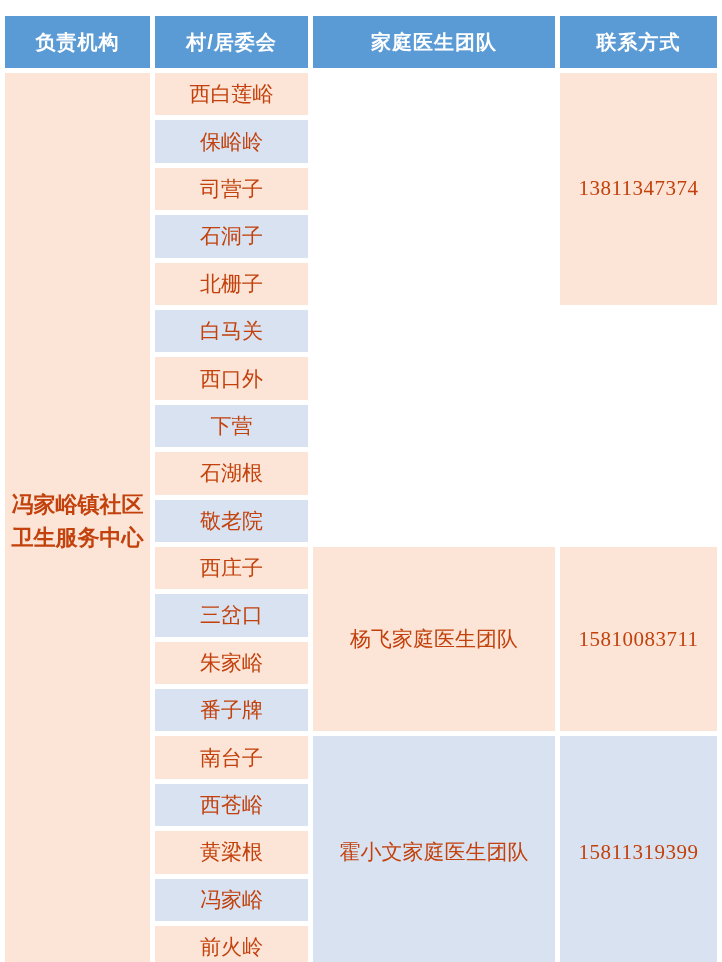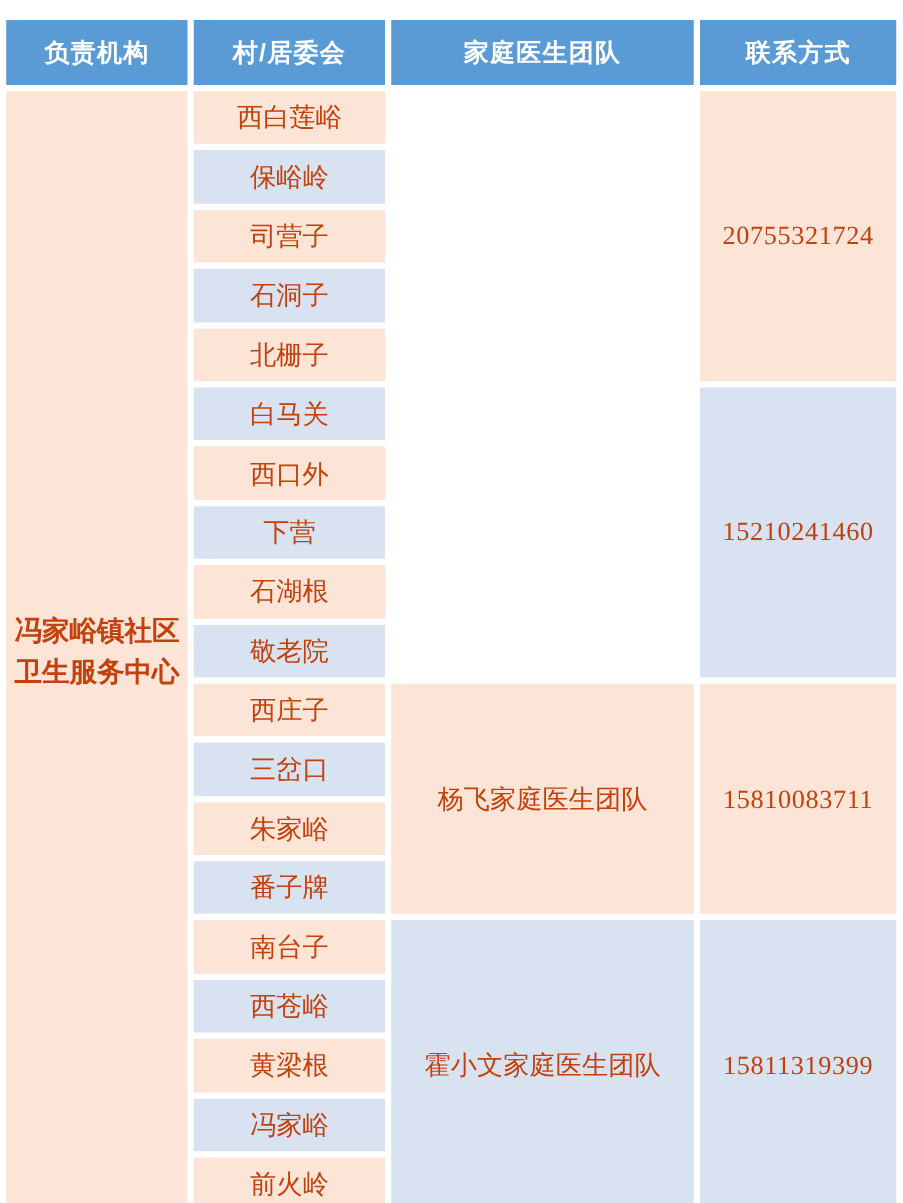--- a/index.html
+++ b/index.html
@@ -89,23 +89,22 @@
     <div class="td col2 peach" style="grid-row:12">西庄子</div>
     <div class="td col2 peach" style="grid-row:14">朱家峪</div>
     <div class="td col2 peach" style="grid-row:16">南台子</div>
 
     <div class="td col2 blue" style="grid-row:15">番子牌</div>
     <div class="td col2 blue" style="grid-row:17">西苍峪</div>
     <div class="td col2 peach" style="grid-row:18">黄梁根</div>
     <div class="td col2 blue" style="grid-row:19">冯家峪</div>
     <div class="td col2 peach" style="grid-row:20">前火岭</div>
 
-    <div class="td col4 peach phone-cell" style="grid-row:2 / span 5">20755321724</div>
+    <div class="td col4 peach phone-cell" style="grid-row:2 / span 5">13811347374</div>
 
-    <div class="td col4 blue phone-cell" style="grid-row:7 / span 5">15210241460</div>
 
     <div class="td col3 peach" style="grid-row:12 / span 4">杨飞家庭医生团队</div>
     <div class="td col4 peach phone-cell" style="grid-row:12 / span 4">15810083711</div>
 
     <div class="td col3 blue" style="grid-row:16 / span 5">霍小文家庭医生团队</div>
     <div class="td col4 blue phone-cell" style="grid-row:16 / span 5">15811319399</div>
 
   </div>
   <div class="bottom-border"></div>
 </div>

